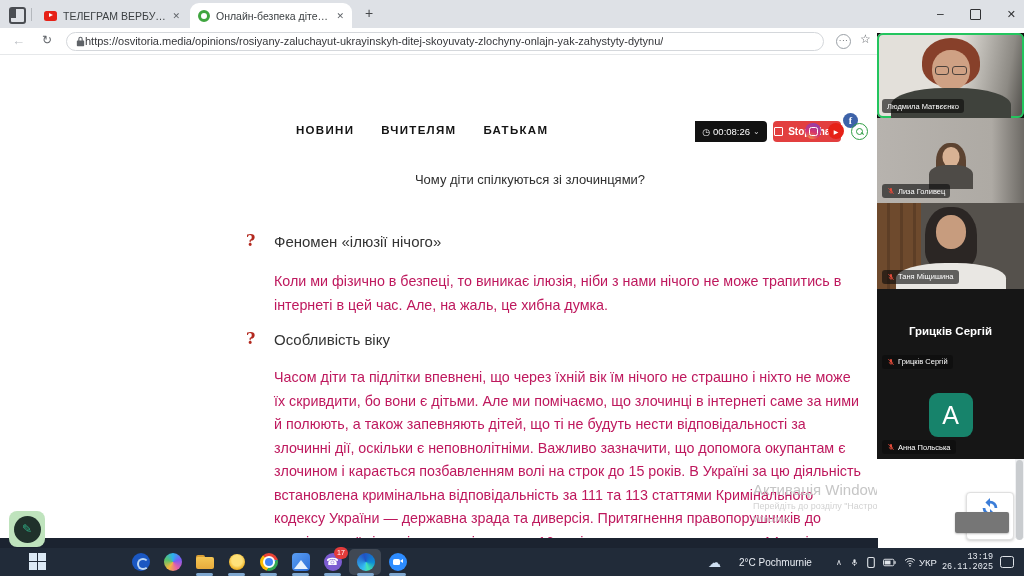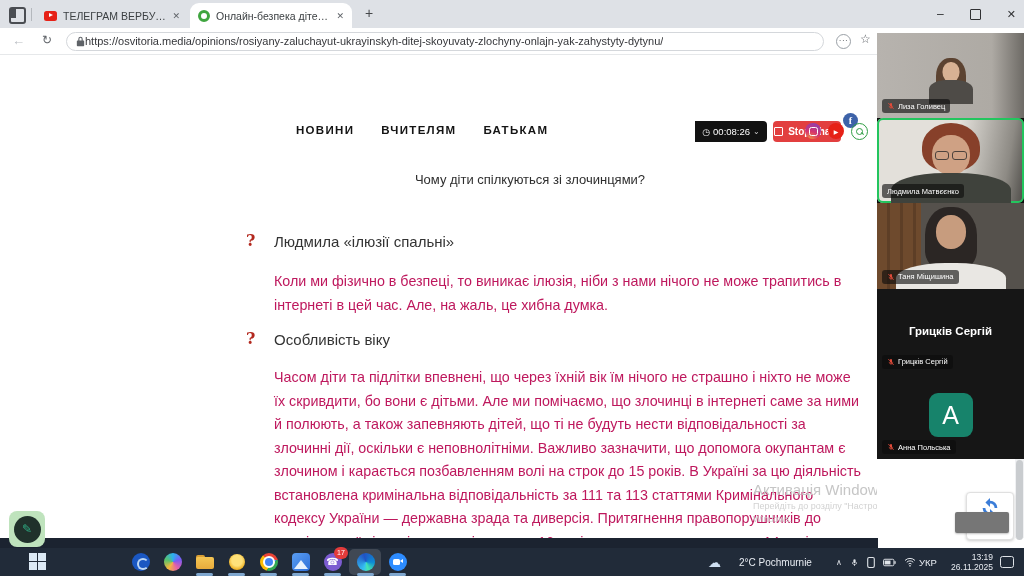--- a/index.html
+++ b/index.html
@@ -128,21 +128,21 @@
   .zoomapp{background:#2d8cff;position:relative;}
   .zoomapp::before{content:"";position:absolute;left:4px;top:6px;width:7px;height:6px;background:#fff;border-radius:1.5px;}
   .zoomapp::after{content:"";position:absolute;left:11.5px;top:6.5px;border-top:2.5px solid transparent;border-bottom:2.5px solid transparent;border-right:3.5px solid #fff;}
   .tray{position:absolute;top:0;height:28px;display:flex;align-items:center;color:#e8ecf2;}
   .weather{left:708px;gap:6px;}
   .cloud{font-size:13px;color:#cfe0f2;position:relative;}
   .weather-text{font-size:10px;margin-left:12px;}
   .tray-ics{left:836px;gap:8px;}
   .tray-ics .chev{font-size:8px;color:#dfe3e8;}
   .lang{left:919px;font-size:9.5px;}
-  .clock-block{left:945px;flex-direction:column;justify-content:center;align-items:flex-end;font-size:8.5px;line-height:10.5px;width:48px;}
+  .clock-block{left:945px;flex-direction:column;justify-content:center;align-items:flex-end;font-size:8.5px;line-height:10.5px;width:48px;font-family:Liberation Mono, monospace;}
   .notif{left:1000px;}
   .notif i{display:block;width:12px;height:10px;border:1.2px solid #dfe3e8;border-radius:2.5px;}
 </style>
 </head>
 <body>
 
 <div class="screen">
 
   <div class="tabstrip">
     <div class="tab-search"></div>
@@ -200,21 +200,21 @@
         <i></i>
       </div>
     <div class="soc soc-yt">▶</div>
     <div class="soc-search">
         <span class="mag"></span>
       </div>
 
     <div class="a-title">Чому діти спілкуються зі злочинцями?</div>
 
     <div class="qmark" style="top:176px;">?</div>
-    <div class="a-head" style="top:178px;">Людмила «ілюзії спальні»</div>
+    <div class="a-head" style="top:178px;">Феномен «ілюзії нічого»</div>
     <div class="a-body" style="top:215px;">Коли ми фізично в безпеці, то виникає ілюзія, ніби з нами нічого не може трапитись в інтернеті в цей час. Але, на жаль, це хибна думка.</div>
 
     <div class="qmark" style="top:274px;">?</div>
     <div class="a-head" style="top:276px;">Особливість віку</div>
     <div class="a-body" style="top:311px;">Часом діти та підлітки впевнені, що через їхній вік їм нічого не страшно і ніхто не може їх скривдити, бо вони є дітьми. Але ми помічаємо, що злочинці в інтернеті саме за ними й полюють, а також запевняють дітей, що ті не будуть нести відповідальності за злочинні дії, оскільки є неповнолітніми. Важливо зазначити, що допомога окупантам є злочином і карається позбавленням волі на строк до 15 років. В Україні за цю діяльність встановлена кримінальна відповідальність за 111 та 113 статтями Кримінального кодексу України — державна зрада та диверсія. Притягнення правопорушників до кримінальної відповідальності настає з 16 років, в окремих випадках — з 14 років.</div>
 
     <div class="qmark" style="top:496px;">?</div>
     <div class="a-head" style="top:498px;">Цікавість</div>
 
   </div>
@@ -235,44 +235,44 @@
     </div>
 
   <div class="restore">
     <svg width="22" height="22" viewBox="0 0 24 24">
         <path fill="#3b7dd8" d="M12 4V1L7 6l5 5V7a5 5 0 015 5h3a8 8 0 00-8-8zm-5 8H4a8 8 0 008 8v3l5-5-5-5v4a5 5 0 01-5-5z"></path>
       </svg>
   </div>
   <div class="restore-tip"></div>
 
   <div class="vpanel">
+    <div class="tile speaking bg1">
+      <div class="hair"></div>
+      <div class="face"></div>
+      <div class="glasses">
+          <i></i>
+          <i></i>
+        </div>
+      <div class="body"></div>
+      <div class="nlabel">
+          <span>Людмила Матвєєнко</span>
+        </div>
+    </div>
     <div class="tile bg2">
       <div class="hair"></div>
       <div class="face"></div>
       <div class="body"></div>
       <div class="nlabel">
         <svg class="micoff" width="8" height="8" viewBox="0 0 24 24">
             <path fill="#e04b3a" d="M12 14a3 3 0 003-3V6a3 3 0 00-6 0v5a3 3 0 003 3zm5-3a5 5 0 01-10 0H5a7 7 0 006 6.92V21h2v-3.08A7 7 0 0019 11h-2z"></path>
             <path stroke="#e04b3a" stroke-width="2.5" d="M4 3l16 18"></path>
           </svg>
         <span>Лиза Голивец</span>
       </div>
     </div>
-    <div class="tile speaking bg1">
-      <div class="hair"></div>
-      <div class="face"></div>
-      <div class="glasses">
-          <i></i>
-          <i></i>
-        </div>
-      <div class="body"></div>
-      <div class="nlabel">
-          <span>Людмила Матвєєнко</span>
-        </div>
-    </div>
     <div class="tile bg3">
       <div class="wood"></div>
       <div class="hair"></div>
       <div class="face"></div>
       <div class="body"></div>
       <div class="nlabel">
         <svg class="micoff" width="8" height="8" viewBox="0 0 24 24">
             <path fill="#e04b3a" d="M12 14a3 3 0 003-3V6a3 3 0 00-6 0v5a3 3 0 003 3zm5-3a5 5 0 01-10 0H5a7 7 0 006 6.92V21h2v-3.08A7 7 0 0019 11h-2z"></path>
             <path stroke="#e04b3a" stroke-width="2.5" d="M4 3l16 18"></path>
           </svg>

